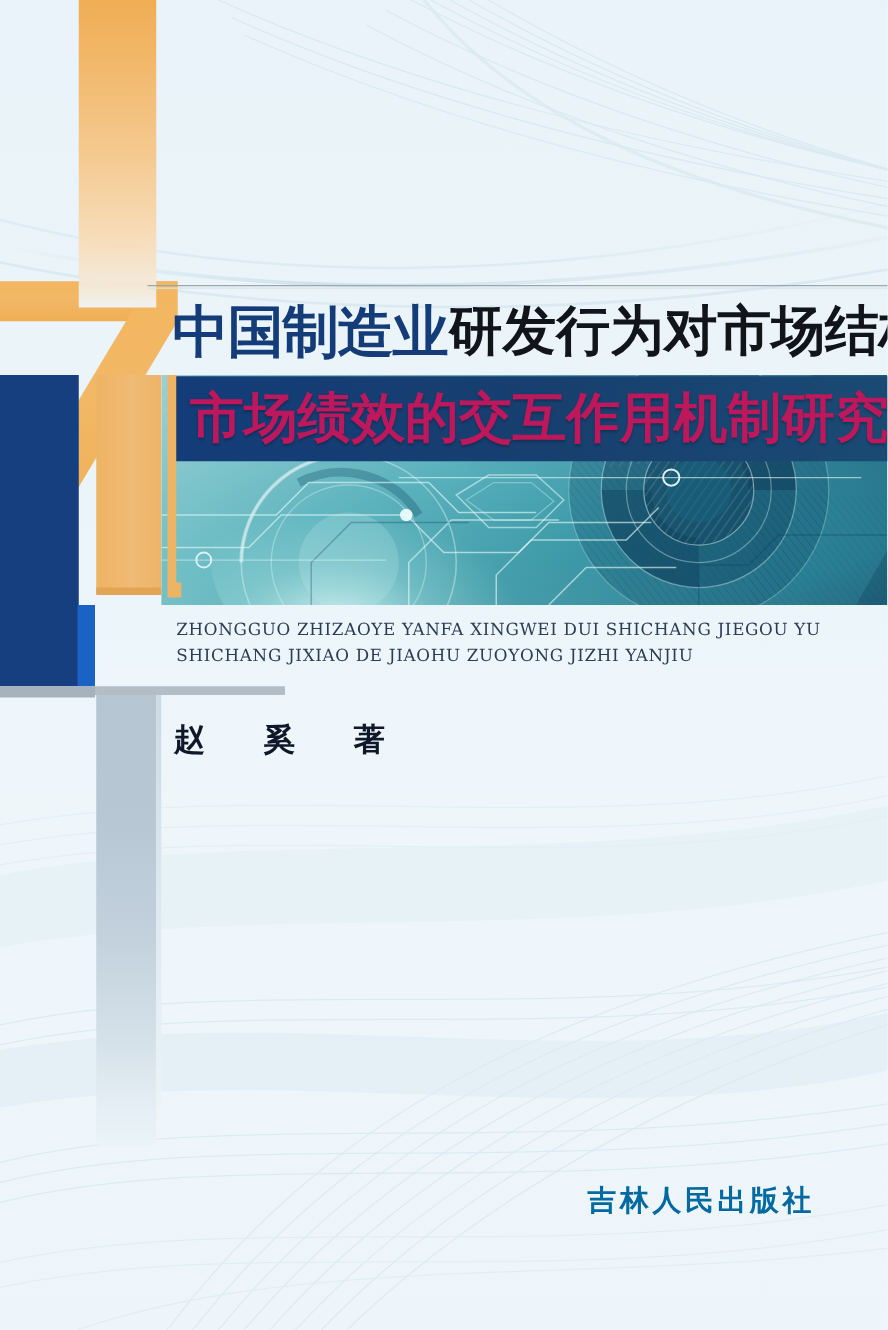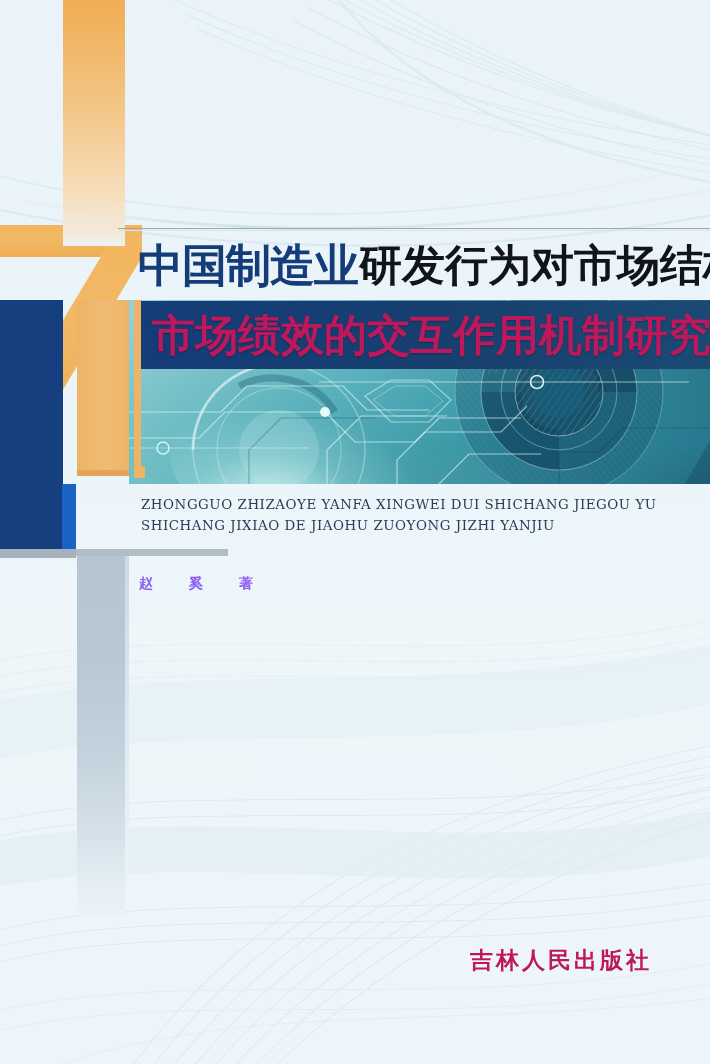--- a/index.html
+++ b/index.html
@@ -198,35 +198,35 @@
     line-height:1.58;
     color:#2b3c55;
   }
   .pinyin div{white-space:nowrap;}
 
   
   .author{
     position:absolute;
     left:139px; top:575px;
     font-family:Liberation Mono, monospace;
-    font-size:14px;
+    font-size:25px;
     font-weight:600;
-    color:#8b5cf6;
+    color:#0f172a;
     letter-spacing:11px;
   }
 
   
   .publisher{
     position:absolute;
     left:0; right:78px; top:945px;
     text-align:right;
     font-family:"DejaVu Sans", sans-serif;
     font-size:23px;
     font-weight:600;
-    color:#be185d;
+    color:#0369a1;
     letter-spacing:3px;
   }
 </style>
 </head>
 <body>
 
 <div id="cover">
 
   <div class="bg-base"></div>
 

